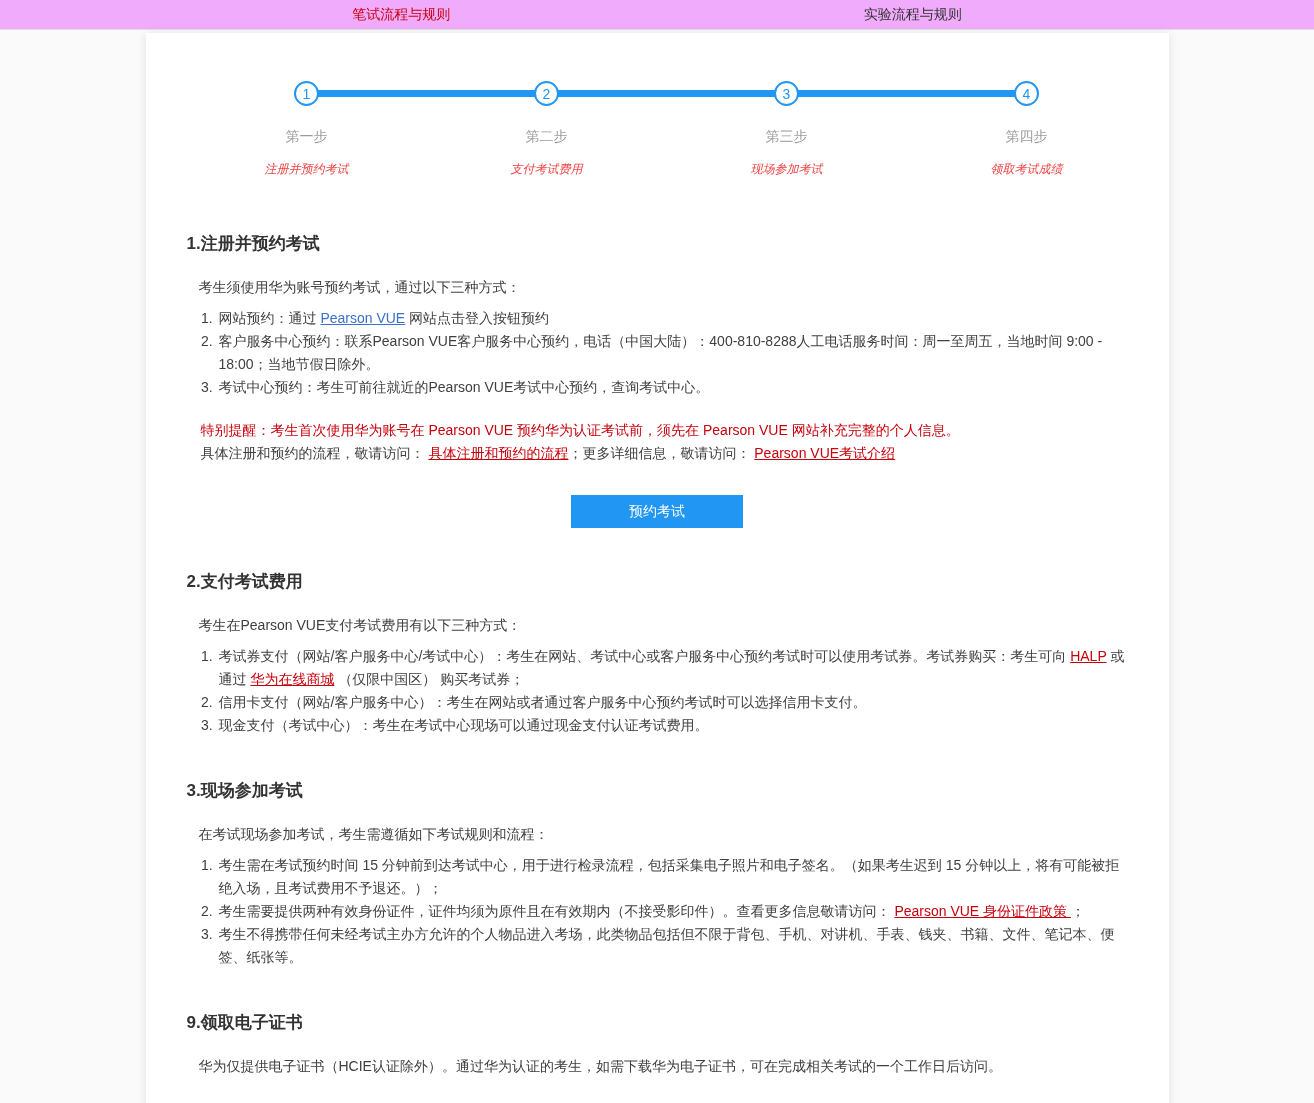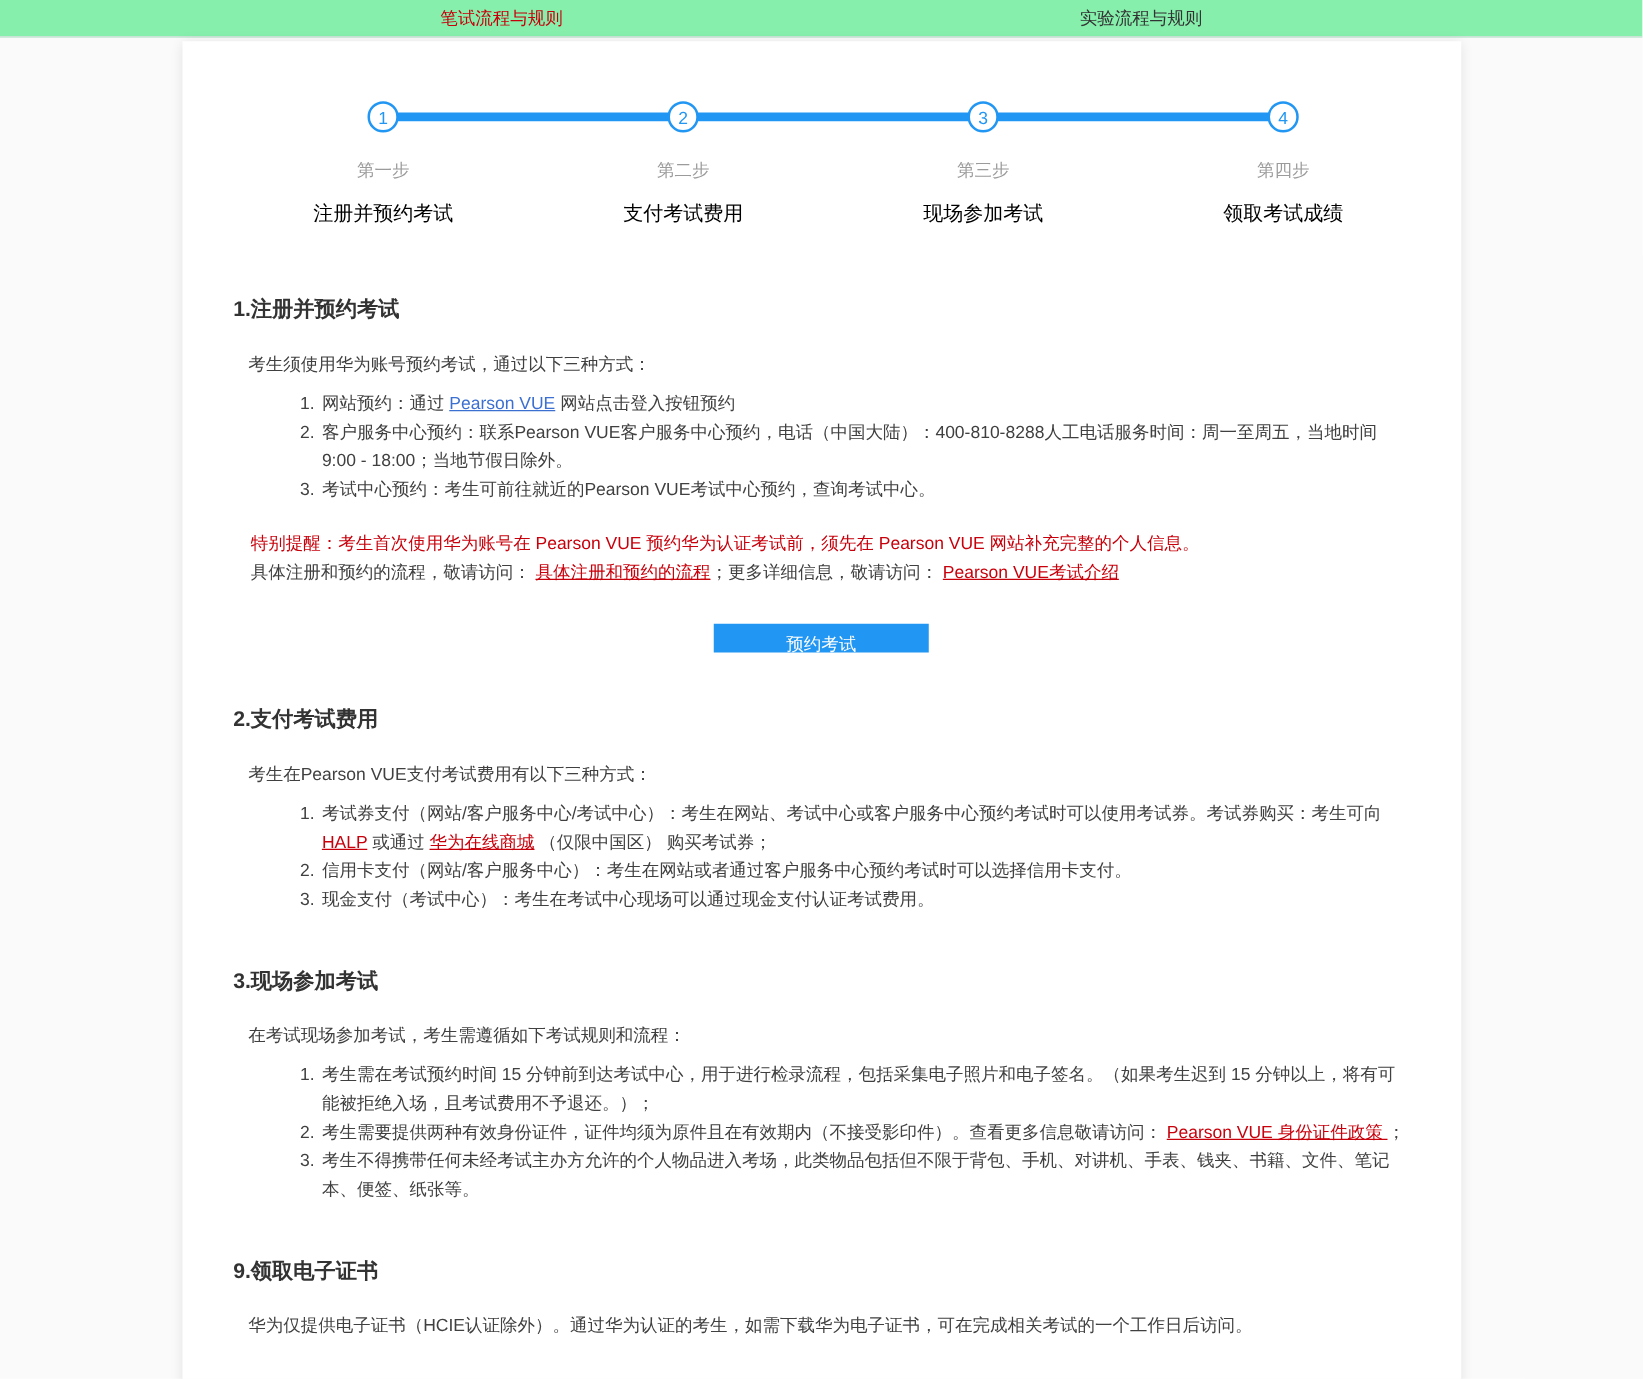--- a/index.html
+++ b/index.html
@@ -10,21 +10,21 @@
     margin: 0 auto;
     background: #fafafa;
     font-family: "Liberation Sans", sans-serif;
     color: #333;
     overflow: hidden;
   }
 
   
   .topbar {
     height: 30px;
-    background: #86efac;
+    background: #f0abfc;
     border-bottom: 1px solid #dfe1e4;
   }
   .topbar-inner {
     width: 1023px;
     height: 29px;
     margin: 0 auto;
     display: flex;
   }
   .tab {
     flex: 1;
@@ -69,49 +69,49 @@
     width: 25px; height: 25px;
     border-radius: 50%;
     background: #fff;
     border: 2px solid #2196f3;
     color: #2196f3;
     display: flex; align-items: center; justify-content: center;
     font-size: 14px;
     position: relative; z-index: 1;
   }
   .step-label { margin-top: 22px; font-size: 14px; color: #9b9b9b; }
-  .step-title { margin-top: 15px; font-size: 16px; color: #000000; }
+  .step-title { margin-top: 15px; font-size: 12px; color: #ef4444; font-style: italic; }
 
   
   .section { margin-top: 42px; }
   .section.first { margin-top: 54px; }
   .section-heading { font-size: 17px; font-weight: bold; color: #333; margin: 0; }
   .intro { font-size: 14px; color: #404040; margin: 22px 12px 0; line-height: 21px; }
   ol.items {
     margin: 9px 0 0;
     padding-left: 30px;
     font-size: 14px;
     color: #404040;
     line-height: 23px;
   }
-  ol.items li { padding-left: 2px; margin-left: 39px; }
+  ol.items li { padding-left: 2px; }
   .notes { margin-top: 20px; padding-left: 14px; font-size: 14px; line-height: 23px; color: #404040; }
   .note-line { margin: 0; }
 
   .seg { white-space: pre-wrap; }
   .seg.red { color: #c7000b; }
   a.seg { cursor: pointer; }
   .seg.blue-link { color: #3b6fd0; text-decoration: underline; }
   .seg.red-link { color: #c7000b; text-decoration: underline; }
 
   
   .btn {
     display: block;
     margin: 30px auto 0;
-    height: 23px;
+    height: 33px;
     padding: 0 58px;
     background: #2196f3;
     color: #fff;
     font-size: 14px;
     line-height: 33px;
     border: none;
     border-radius: 0;
     cursor: pointer;
     font-family: inherit;
   }

